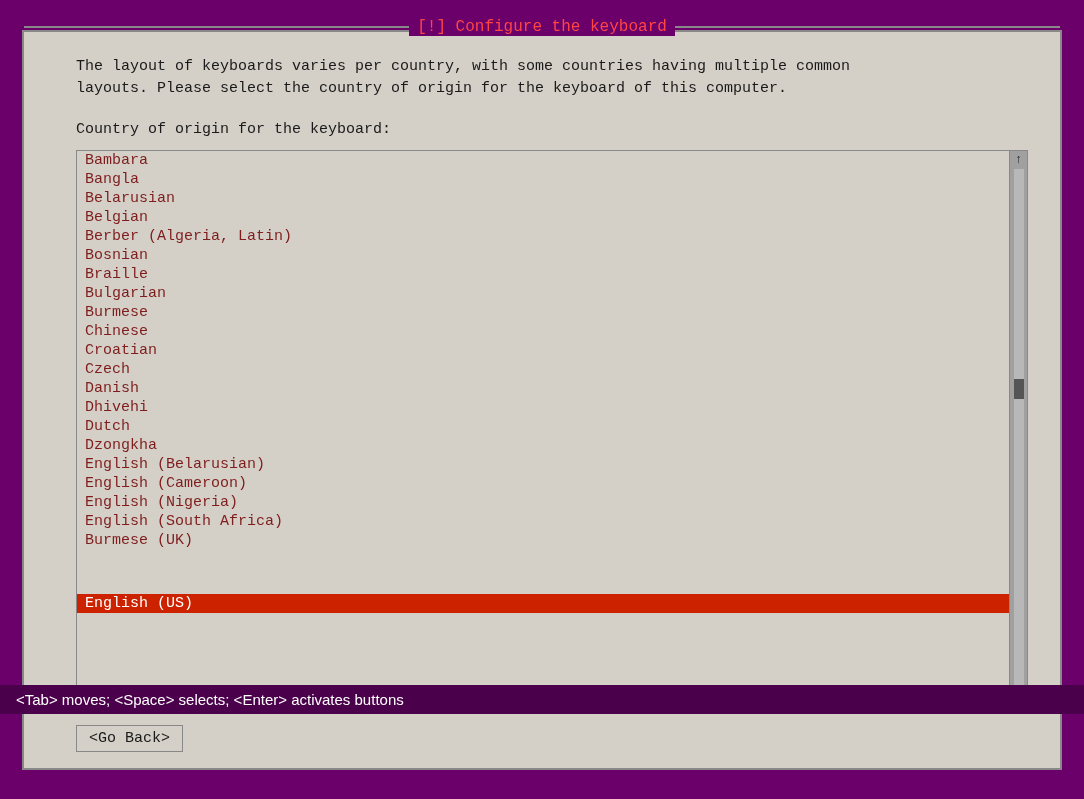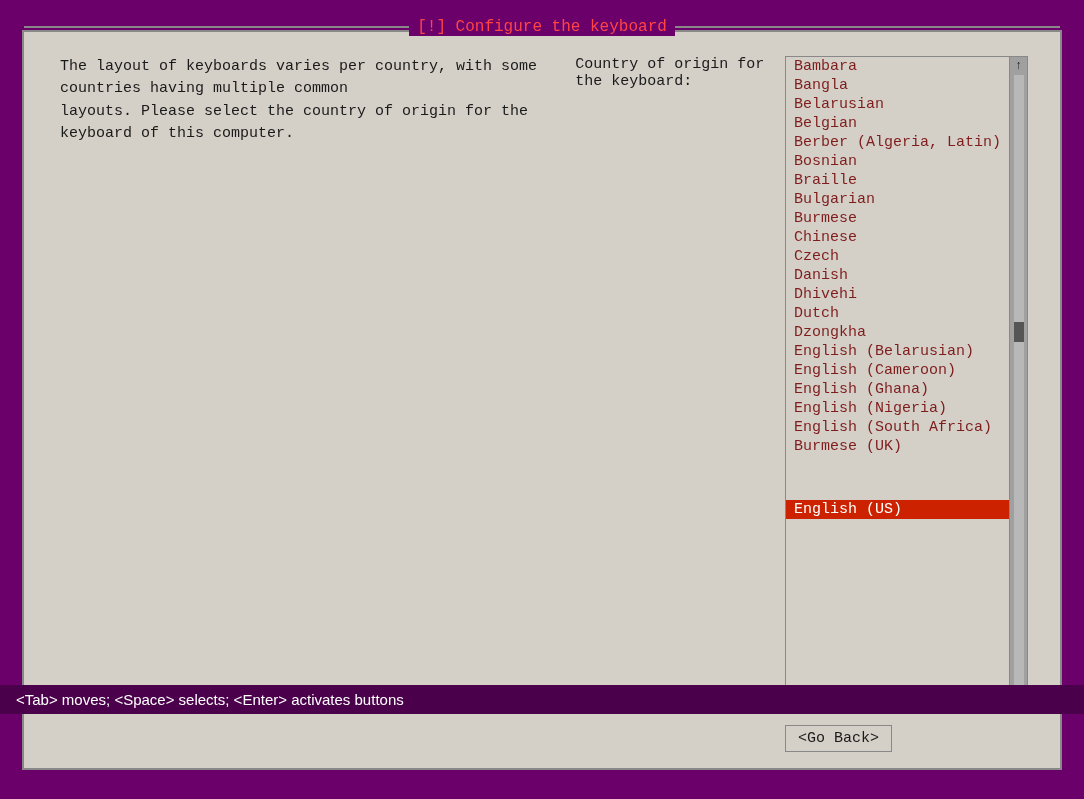--- a/index.html
+++ b/index.html
@@ -45,24 +45,24 @@
 
     .title-text {
       color: #ff4444;
       background-color: #6b006b;
       padding: 0 8px;
       font-size: 16px;
       white-space: nowrap;
     }
 
     .dialog-content {
-      padding: 24px 32px 16px 36px;
-      flex: 1;
-      display: flex;
-      flex-direction: row;
+      padding: 24px 32px 16px 52px;
+      flex: 1;
+      display: flex;
+      flex-direction: column;
     }
 
     .description {
       color: #1a1a1a;
       line-height: 1.5;
       margin-bottom: 20px;
       font-size: 15px;
     }
 
     .prompt-label {
@@ -201,28 +201,28 @@
           <div class="list-item">Bambara</div>
               <div class="list-item">Bangla</div>
               <div class="list-item">Belarusian</div>
               <div class="list-item">Belgian</div>
               <div class="list-item">Berber (Algeria, Latin)</div>
               <div class="list-item">Bosnian</div>
               <div class="list-item">Braille</div>
               <div class="list-item">Bulgarian</div>
               <div class="list-item">Burmese</div>
               <div class="list-item">Chinese</div>
+              <div class="list-item">Croatian</div>
               <div class="list-item">Czech</div>
               <div class="list-item">Danish</div>
               <div class="list-item">Dhivehi</div>
               <div class="list-item">Dutch</div>
               <div class="list-item">Dzongkha</div>
               <div class="list-item">English (Belarusian)</div>
               <div class="list-item">English (Cameroon)</div>
-              <div class="list-item">English (Ghana)</div>
               <div class="list-item">English (Nigeria)</div>
               <div class="list-item">English (South Africa)</div>
               <div class="list-item">Burmese (UK)</div>
               <div class="list-item selected">English (US)</div>
             </div>
           <div class="scrollbar">
             <span class="scroll-arrow">↑</span>
             <div class="scroll-track">
               <div class="scroll-thumb"></div>
             </div>

